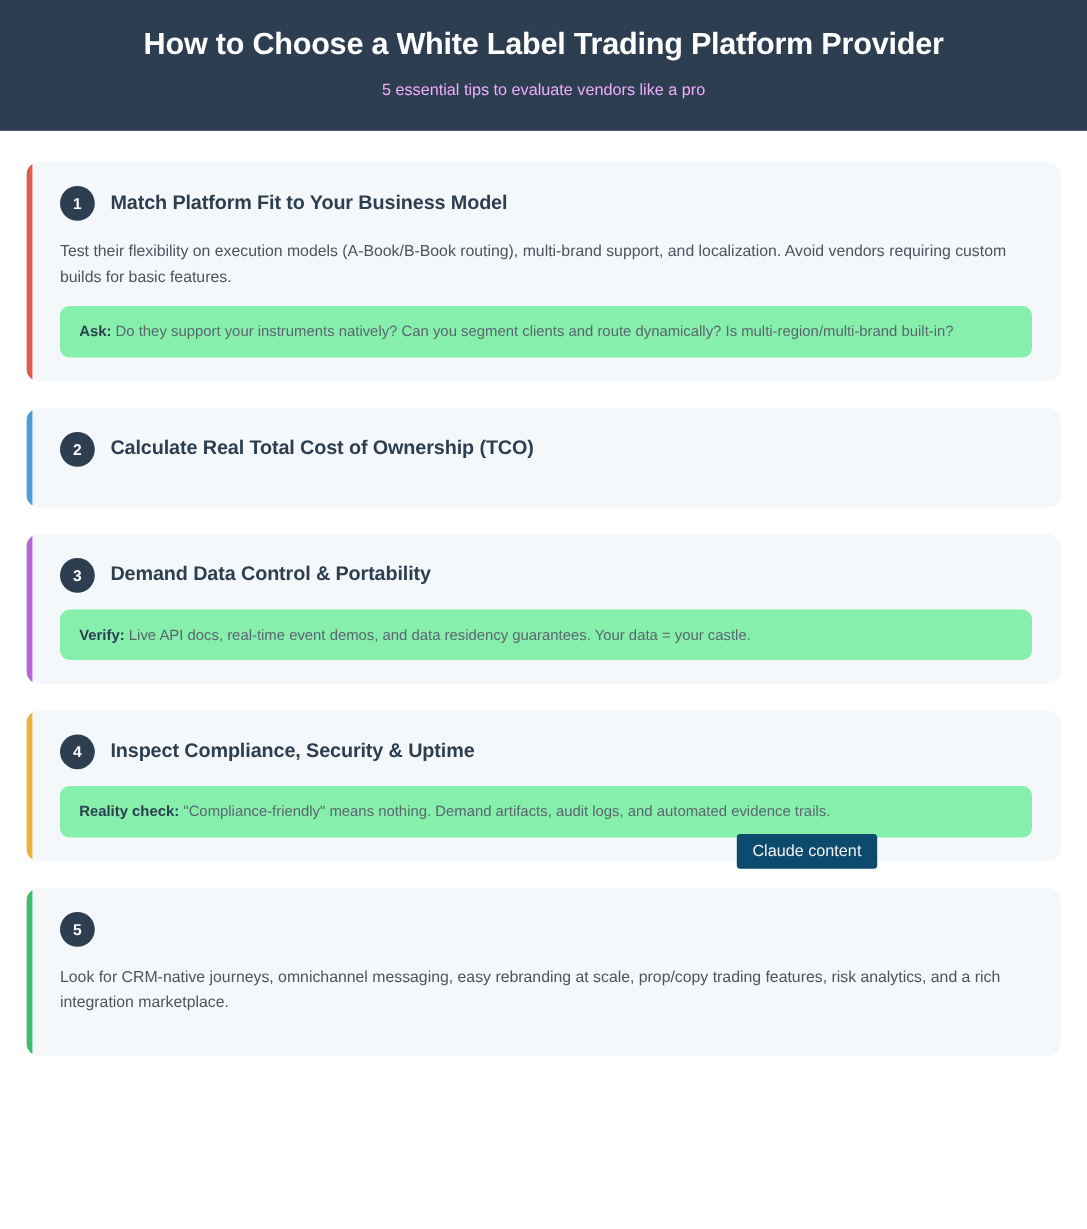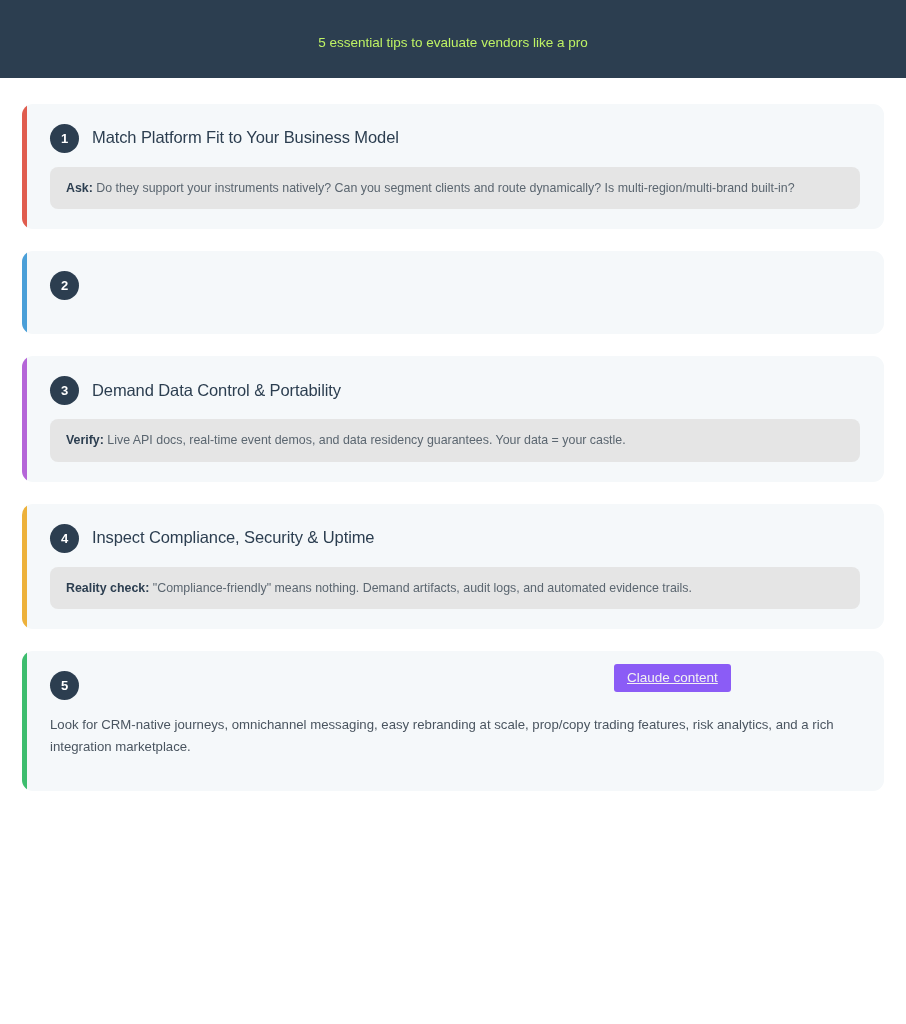--- a/index.html
+++ b/index.html
@@ -24,21 +24,21 @@
   .page-header .title {
     margin: 0;
     color: #ffffff;
     font-size: 25.5px;
     font-weight: 700;
     letter-spacing: -0.2px;
     line-height: 1.25;
   }
   .page-header .subtitle {
     margin: 12px 0 0 0;
-    color: #bef264;
+    color: #f0abfc;
     font-size: 13.5px;
     font-weight: 400;
     line-height: 1.3;
   }
 
   
   .tips-list {
     padding: 26px 22px 22px 22px;
     display: flex;
     flex-direction: column;
@@ -78,36 +78,36 @@
     font-size: 13px;
     font-weight: 700;
     display: flex;
     align-items: center;
     justify-content: center;
     line-height: 1;
   }
   .tip-title {
     margin: 0;
     font-size: 16.5px;
-    font-weight: 400;
+    font-weight: 700;
     color: #2c3e50;
     letter-spacing: -0.1px;
     line-height: 1.2;
   }
 
   .tip-body {
     margin: 0 0 14px 0;
     font-size: 13.2px;
     line-height: 1.62;
     color: #4a5560;
     max-width: 815px;
   }
 
   .tip-callout {
-    background: #e5e5e5;
+    background: #86efac;
     border-radius: 8px;
     padding: 12px 16px;
     font-size: 12.4px;
     line-height: 1.5;
     color: #5b6670;
   }
   .tip-callout .callout-label {
     font-weight: 700;
     color: #2c3e50;
   }
@@ -125,37 +125,40 @@
     line-height: 1.3;
     z-index: 50;
     left: 614px;
     top: 586px;
   }
 </style>
 </head>
 <body>
 
 <header class="page-header" style="background: rgb(44, 62, 80);">
+  <h1 class="title">How to Choose a White Label Trading Platform Provider</h1>
   <p class="subtitle">5 essential tips to evaluate vendors like a pro</p>
 </header>
 
 <main class="tips-list">
 
   <section class="tip-card">
       <div class="accent-bar" style="background: rgb(224, 92, 78);"></div>
       <div class="tip-head">
         <div class="tip-badge">1</div>
         <h2 class="tip-title">Match Platform Fit to Your Business Model</h2>
       </div>
+      <p class="tip-body">Test their flexibility on execution models (A-Book/B-Book routing), multi-brand support, and localization. Avoid vendors requiring custom builds for basic features.</p>
       <div class="tip-callout"><span class="callout-label">Ask:</span> <span class="callout-text">Do they support your instruments natively? Can you segment clients and route dynamically? Is multi-region/multi-brand built-in?</span></div>
     </section>
     <section class="tip-card">
       <div class="accent-bar" style="background: rgb(74, 159, 216);"></div>
       <div class="tip-head">
         <div class="tip-badge">2</div>
+        <h2 class="tip-title">Calculate Real Total Cost of Ownership (TCO)</h2>
       </div>
     </section>
     <section class="tip-card">
       <div class="accent-bar" style="background: rgb(181, 101, 216);"></div>
       <div class="tip-head">
         <div class="tip-badge">3</div>
         <h2 class="tip-title">Demand Data Control &amp; Portability</h2>
       </div>
       <div class="tip-callout"><span class="callout-label">Verify:</span> <span class="callout-text">Live API docs, real-time event demos, and data residency guarantees. Your data = your castle.</span></div>
     </section>
@@ -167,14 +170,14 @@
       </div>
       <div class="tip-callout"><span class="callout-label">Reality check:</span> <span class="callout-text">"Compliance-friendly" means nothing. Demand artifacts, audit logs, and automated evidence trails.</span></div>
     </section>
     <section class="tip-card">
       <div class="accent-bar" style="background: rgb(61, 189, 110);"></div>
       <div class="tip-head">
         <div class="tip-badge">5</div>
       </div>
       <p class="tip-body">Look for CRM-native journeys, omnichannel messaging, easy rebranding at scale, prop/copy trading features, risk analytics, and a rich integration marketplace.</p>
     </section>
-    <div class="content-tooltip" style="background: #8b5cf6; text-decoration: underline;">Claude content</div>
+    <div class="content-tooltip" style="background: #0c4a6e;">Claude content</div>
 </main>
 
 </body></html>

